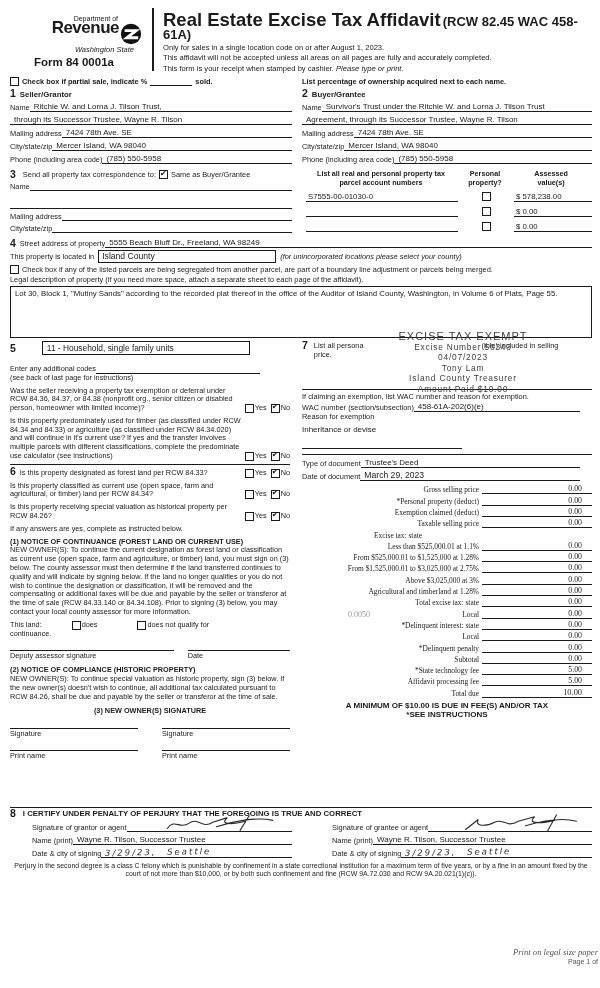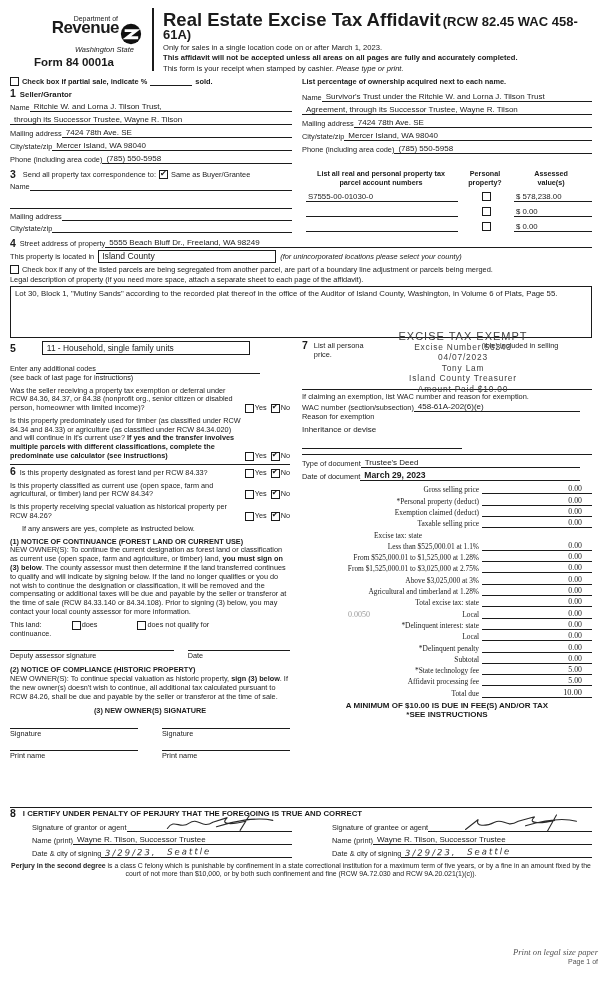--- a/index.html
+++ b/index.html
@@ -1,19 +1,19 @@
 <!DOCTYPE html>
 <html><head>
 <meta charset="utf-8">
 <style>
   html,body{margin:0;padding:0;background:#fff;}
   .page{position:relative;width:600px;height:988px;background:#fff;color:#1b1b1b;
         font-family:"Liberation Sans",sans-serif;font-size:7.4px;line-height:9px;overflow:hidden;
         box-sizing:border-box;padding:6px 8px 0 10px;}
-  .b{font-weight:bold;} .it{font-style:italic;}
+  .b{font-weight:normal;} .it{font-style:italic;}
   
   .hdr{display:flex;align-items:stretch;}
   .logo{width:142px;text-align:right;padding-right:8px;box-sizing:border-box;}
   .logo .dept{font-size:7px;margin-top:8px;margin-right:26px;}
   .logo .rev{font-size:17px;font-weight:bold;letter-spacing:-0.5px;display:inline-flex;align-items:flex-start;gap:1px;margin-right:2px;}
   .logo .wa{font-size:7.5px;font-style:italic;margin-right:10px;}
   .logo .formno{font-size:11.5px;font-weight:bold;margin-top:4px;margin-right:6px;text-align:center;}
   .hdiv{border-left:2px solid #1b1b1b;margin:2px 0;}
   .ttl{flex:1;padding-left:9px;padding-top:4px;}
   .ttl h1{margin:0;font-size:18.5px;line-height:20px;display:inline;}
@@ -115,21 +115,21 @@
             </svg>
         </span>
       </div>
       <div class="wa">Washington State</div>
       <div class="formno">Form 84 0001a</div>
     </div>
     <div class="hdiv"></div>
     <div class="ttl">
       <h1>Real Estate Excise Tax Affidavit</h1>
       <span class="rcw">(RCW 82.45 WAC 458-61A)</span>
-      <p>Only for sales in a single location code on or after March 1, 2023.</p>
+      <p>Only for sales in a single location code on or after August 1, 2023.</p>
       <p class="b">This affidavit will not be accepted unless all areas on all pages are fully and accurately completed.</p>
       <p><span>This form is your receipt when stamped by cashier. </span><span class="it">Please type or print.</span></p>
     </div>
   </div>
 
   <div class="partial">
     <div class="pl">
       <span class="cb"></span>
       <span>Check box if partial sale, indicate %</span>
       <span class="pct"></span>
@@ -155,20 +155,21 @@
       <div class="frow">
           <span class="flabel">City/state/zip</span>
           <span class="fval">Mercer Island, WA 98040</span>
         </div>
       <div class="frow">
           <span class="flabel">Phone (including area code)</span>
           <span class="fval">(785) 550-5958</span>
         </div>
     </div>
     <div class="c-r">
+      <div><span class="secnum">2</span><span class="sechead">Buyer/Grantee</span></div>
       <div class="frow">
           <span class="flabel">Name</span>
           <span class="fval">Survivor's Trust under the Ritchie W. and Lorna J. Tilson Trust</span>
         </div>
       <div class="frow">
           <span class="fval">Agreement, through its Successor Trustee, Wayne R. Tilson</span>
         </div>
       <div class="frow">
           <span class="flabel">Mailing address</span>
           <span class="fval">7424 78th Ave. SE</span>
@@ -318,21 +319,21 @@
       <div class="qrow">
         <span class="qtext">Is this property receiving special valuation as historical property per RCW 84.26?</span>
         <span class="cluster">
           <span class="cb"></span>
             <span class="yl">Yes</span>
           <span class="cb checked"></span>
             <span>No</span>
         </span>
       </div>
 
-      <div style="margin-top:4px;margin-left:12px;">If any answers are yes, complete as instructed below.</div>
+      <div style="margin-top:4px;">If any answers are yes, complete as instructed below.</div>
 
       <div class="ntitle">(1) NOTICE OF CONTINUANCE (FOREST LAND OR CURRENT USE)</div>
       <div><span>NEW OWNER(S): To continue the current designation as forest land or classification as current use (open space, farm and agriculture, or timber) land, </span><span class="b">you must sign on (3) below</span><span>. The county assessor must then determine if the land transferred continues to qualify and will indicate by signing below. If the land no longer qualifies or you do not wish to continue the designation or classification, it will be removed and the compensating or additional taxes will be due and payable by the seller or transferor at the time of sale (RCW 84.33.140 or 84.34.108). Prior to signing (3) below, you may contact your local county assessor for more information.</span></div>
 
       <div style="display:flex;gap:10px;margin-top:4px;align-items:center;">
         <span>This land:</span>
         <span class="cluster" style="margin-left:20px;">
             <span class="cb"></span>
             <span>does</span>
           </span>

